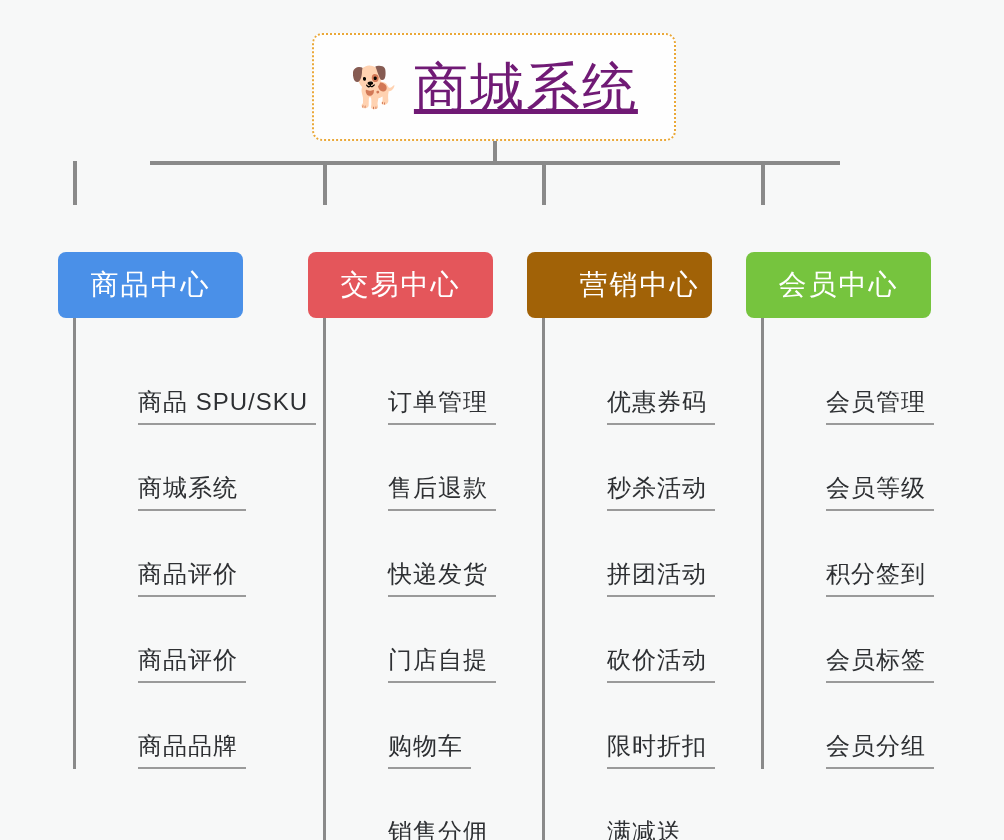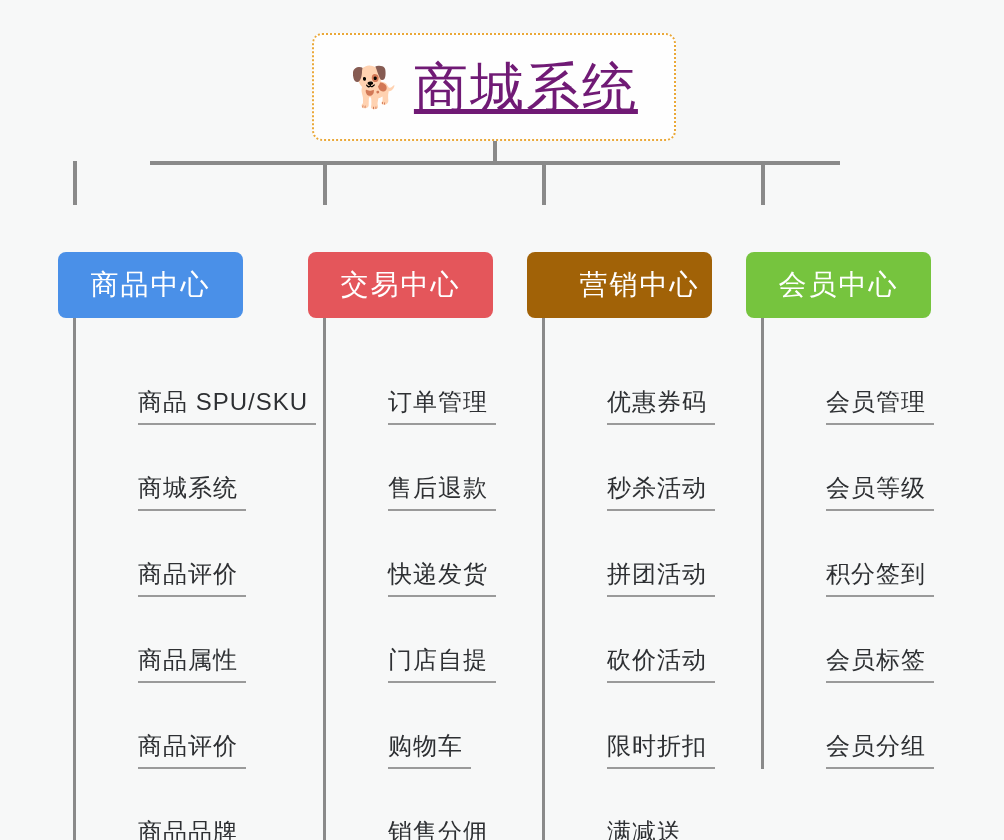--- a/index.html
+++ b/index.html
@@ -151,23 +151,20 @@
           <div class="leaf">
             <span class="leaf-text">商品 SPU/SKU</span>
           </div>
           <div class="leaf">
             <span class="leaf-text">商城系统</span>
           </div>
           <div class="leaf">
             <span class="leaf-text">商品评价</span>
           </div>
           <div class="leaf">
-            <span class="leaf-text">商品属性</span>
-          </div>
-          <div class="leaf">
             <span class="leaf-text">商品评价</span>
           </div>
           <div class="leaf">
             <span class="leaf-text">商品品牌</span>
           </div>
         </div>
       </div>
       <div class="branch branch-2" style="left: 308px; width: 185px;">
         <div class="branch-header">交易中心</div>
         <div class="branch-body">

